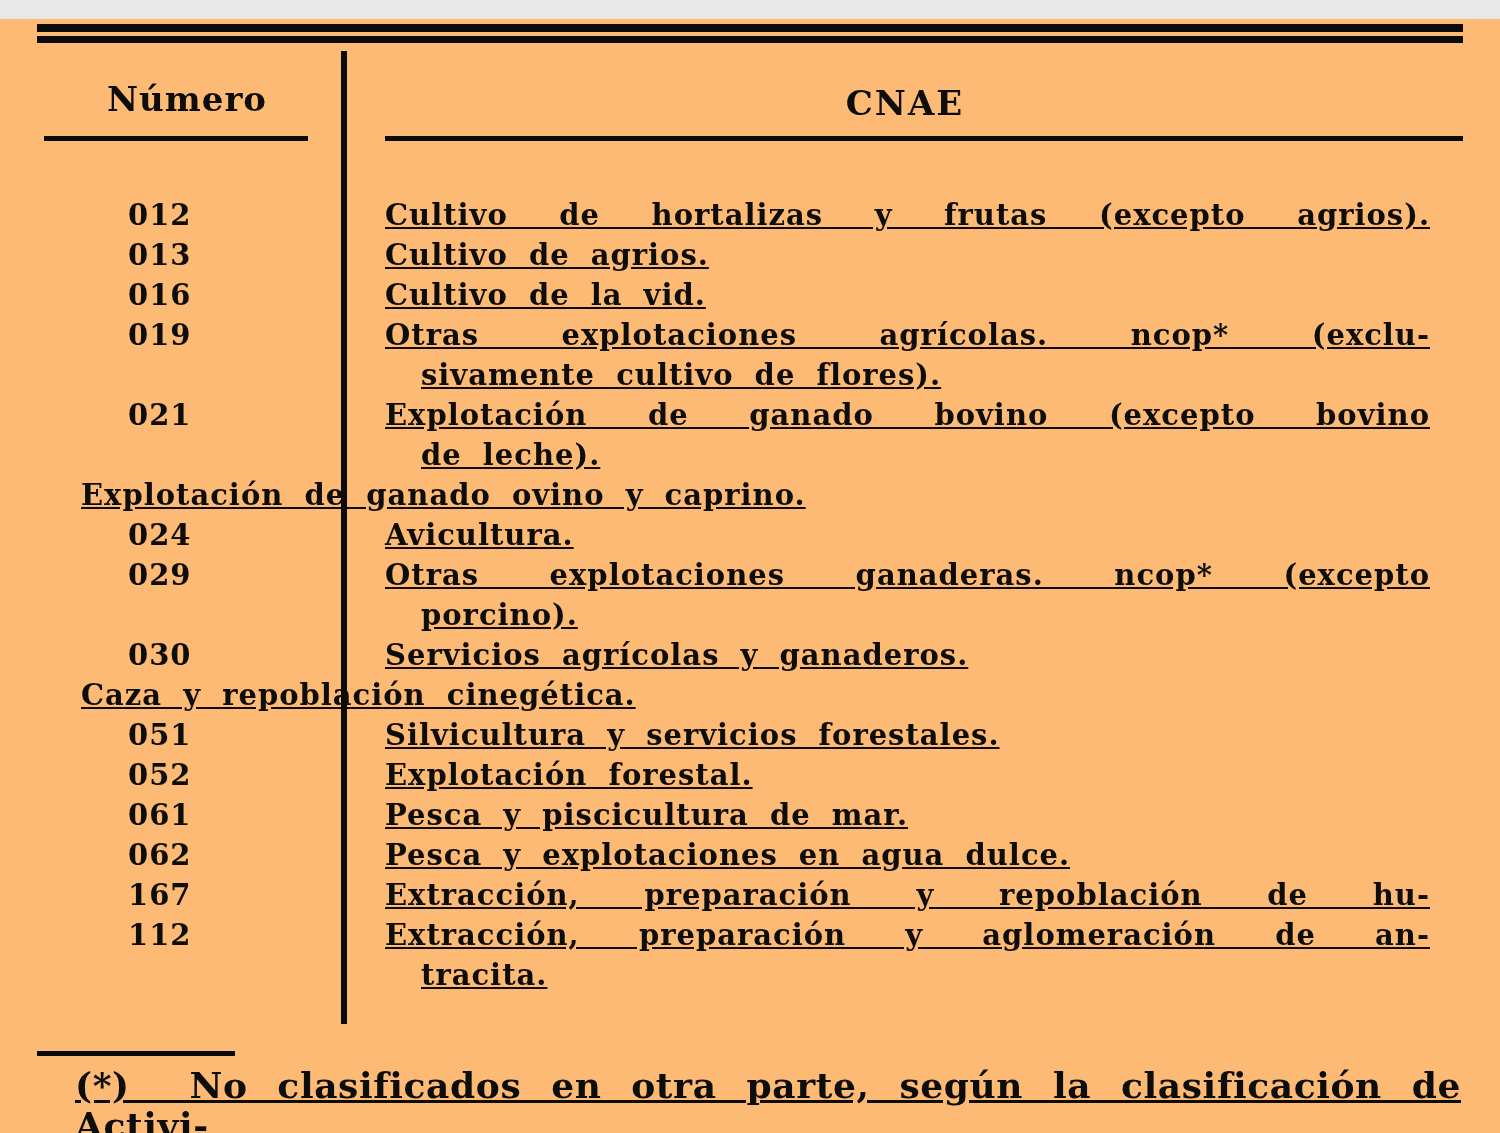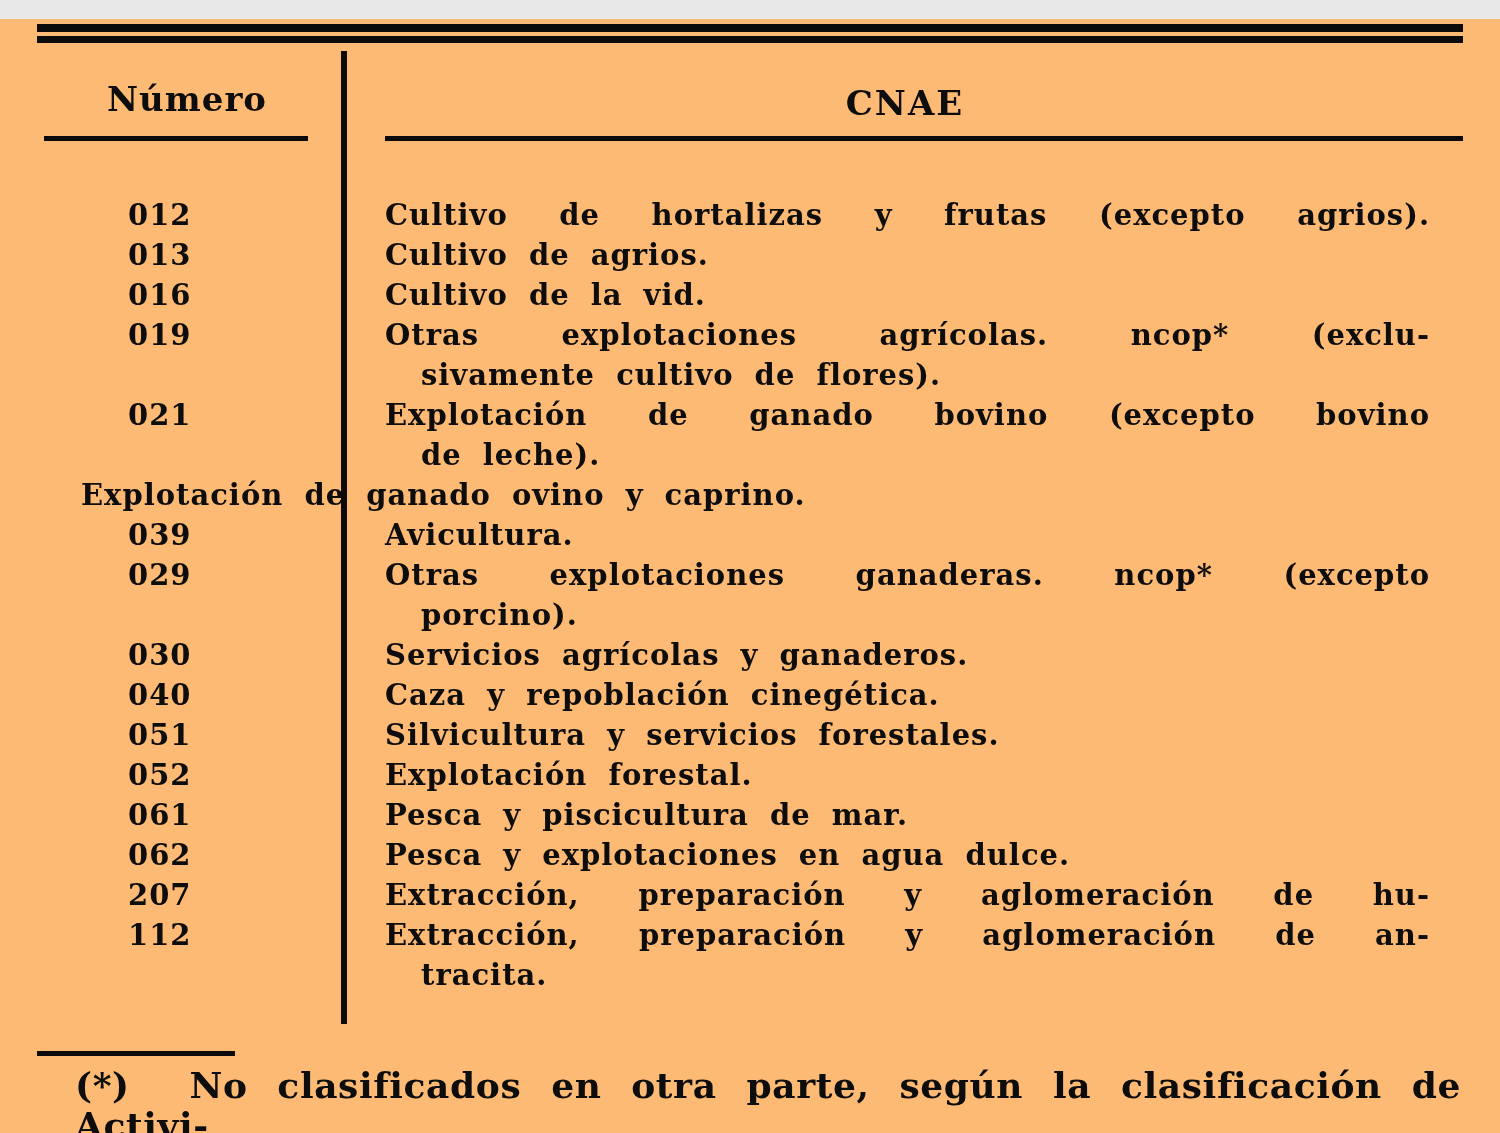--- a/index.html
+++ b/index.html
@@ -62,21 +62,21 @@
     flex: 0 0 304px;
     width: 304px;
     padding-left: 91px;
     box-sizing: border-box;
   }
   .txt {
     flex: 0 0 1045px;
     width: 1045px;
     margin-left: 44px;
   }
-  .line { text-align: left; }
+  .line { text-align: left; text-decoration: underline; }
   .line.fill { text-align: justify; text-align-last: justify; }
   .line.cont { padding-left: 36px; }
   .foot-rule {
     position: absolute;
     left: 37px; top: 1032px;
     width: 198px; height: 5px;
     background: #0b0b0b;
   }
   .footnote {
     position: absolute;
@@ -141,21 +141,21 @@
       </div>
     </div>
 
     <div class="row">
       <div class="txt">
         <div class="line">Explotación de ganado ovino y caprino.</div>
       </div>
     </div>
 
     <div class="row">
-      <div class="num">039</div>
+      <div class="num">024</div>
       <div class="txt">
         <div class="line">Avicultura.</div>
       </div>
     </div>
 
     <div class="row">
       <div class="num">029</div>
       <div class="txt">
         <div class="line fill">Otras explotaciones ganaderas. ncop* (excepto</div>
         <div class="line cont">porcino).</div>
@@ -163,21 +163,20 @@
     </div>
 
     <div class="row">
       <div class="num">030</div>
       <div class="txt">
         <div class="line">Servicios agrícolas y ganaderos.</div>
       </div>
     </div>
 
     <div class="row">
-      <div class="num">040</div>
       <div class="txt">
         <div class="line">Caza y repoblación cinegética.</div>
       </div>
     </div>
 
     <div class="row">
       <div class="num">051</div>
       <div class="txt">
         <div class="line">Silvicultura y servicios forestales.</div>
       </div>
@@ -198,23 +197,23 @@
     </div>
 
     <div class="row">
       <div class="num">062</div>
       <div class="txt">
         <div class="line">Pesca y explotaciones en agua dulce.</div>
       </div>
     </div>
 
     <div class="row">
-      <div class="num">207</div>
-      <div class="txt">
-        <div class="line fill">Extracción, preparación y aglomeración de hu-</div>
+      <div class="num">167</div>
+      <div class="txt">
+        <div class="line fill">Extracción, preparación y repoblación de hu-</div>
       </div>
     </div>
 
     <div class="row">
       <div class="num">112</div>
       <div class="txt">
         <div class="line fill">Extracción, preparación y aglomeración de an-</div>
         <div class="line cont">tracita.</div>
       </div>
     </div>

